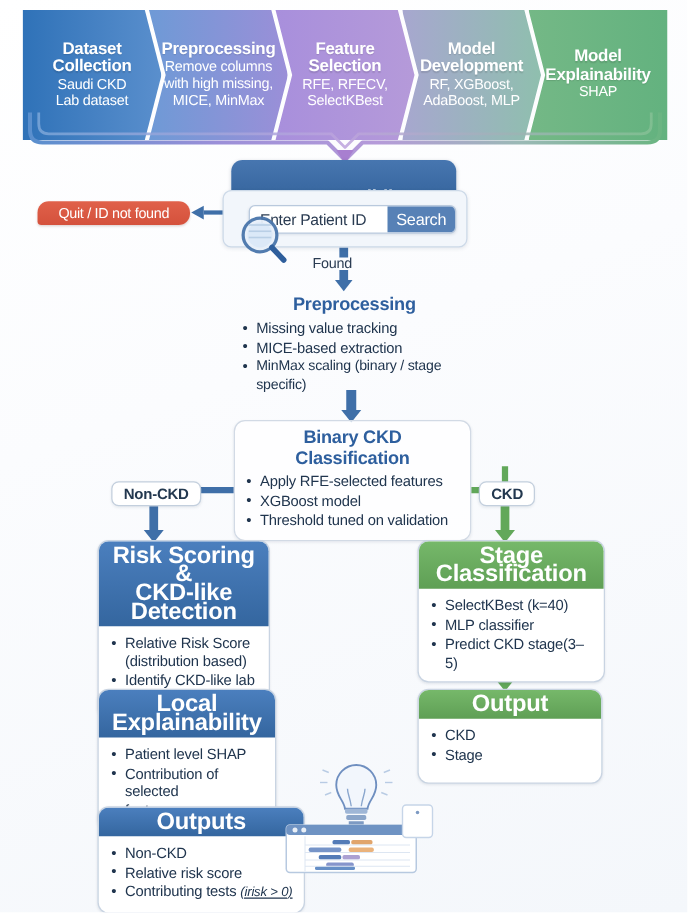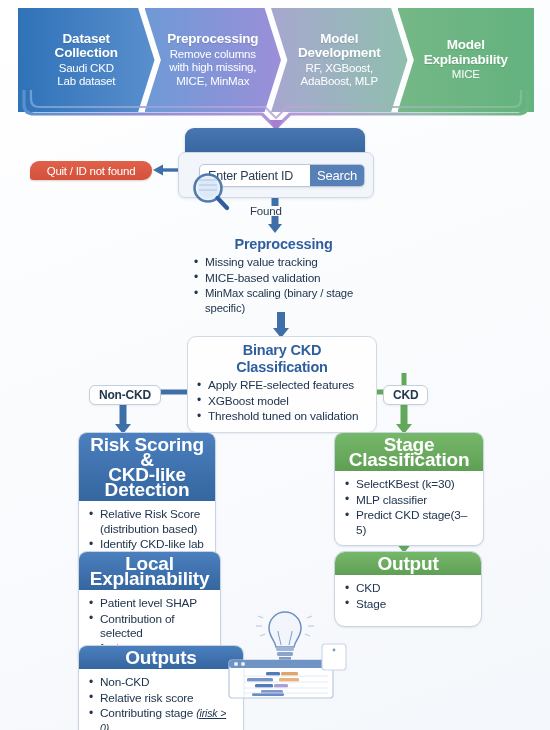--- a/index.html
+++ b/index.html
@@ -202,48 +202,52 @@
     letter-spacing: -0.2px;
     box-shadow: 0 1px 2px rgba(40,60,90,.08);
   }
 
   
   #preproc   { left: 185px; top: 231px; width: 197px; }
   #binclf    { left: 187px; top: 336px; width: 190px; }
   #riskbox   { left: 78px;  top: 432px; width: 138px; }
   #stagebox  { left: 334px; top: 432px; width: 150px; }
   #localexp  { left: 78px;  top: 551px; width: 143px; }
-  #outputbox { left: 334px; top: 551px; width: 148px; border-radius: 11px; }
+  #outputbox { left: 334px; top: 551px; width: 148px; }
   #outputsbox{ left: 78px;  top: 645px; width: 166px; }
 
   
   #illus { left: 222px; top: 592px; width: 126px; height: 108px; }
   svg { display: block; }
 </style>
 </head>
 <body>
 
 <div id="page">
 
   <div id="banner">
     <div class="chev c0">
       <div class="ctitle">Dataset<br>Collection</div>
       <div class="csub">Saudi CKD<br>Lab dataset</div>
     </div>
     <div class="chev c1">
       <div class="ctitle">Preprocessing</div>
       <div class="csub">Remove columns<br>with high missing,<br>MICE, MinMax</div>
     </div>
+    <div class="chev c2">
+      <div class="ctitle">Feature<br>Selection</div>
+      <div class="csub">RFE, RFECV,<br>SelectKBest</div>
+    </div>
     <div class="chev c3">
       <div class="ctitle">Model<br>Development</div>
       <div class="csub">RF, XGBoost,<br>AdaBoost, MLP</div>
     </div>
     <div class="chev c4">
       <div class="ctitle">Model<br>Explainability</div>
-      <div class="csub">MICE</div>
+      <div class="csub">SHAP</div>
     </div>
   </div>
 
   <svg id="bracket" viewBox="0 0 516 44">
     <defs>
       <linearGradient id="gbr" x1="0" y1="0" x2="1" y2="0">
         <stop offset="0%" stop-color="#5a8fcd"></stop>
         <stop offset="30%" stop-color="#9b8fd8"></stop>
         <stop offset="55%" stop-color="#b59ad9"></stop>
         <stop offset="78%" stop-color="#9ab9b5"></stop>
@@ -318,21 +322,21 @@
   <div class="node" id="quitchip">
     <span>Quit / ID not found</span>
   </div>
 
   <div class="edgelabel" style="left:250px; top:205px;">Found</div>
 
   <div class="node plainbox bareblock" id="preproc">
     <div class="ptitle">Preprocessing</div>
     <ul class="blist">
       <li>Missing value tracking</li>
-      <li>MICE-based validation</li>
+      <li>MICE-based extraction</li>
       <li style="font-size:11.3px;">MinMax scaling (binary / stage specific)</li>
     </ul>
   </div>
 
   <div class="node plainbox" id="binclf">
     <div class="ptitle">Binary CKD Classification</div>
     <ul class="blist">
       <li>Apply RFE-selected features</li>
       <li>XGBoost model</li>
       <li>Threshold tuned on validation</li>
@@ -349,21 +353,21 @@
         <li>Relative Risk Score<br>(distribution based)</li>
         <li>Identify CKD-like lab<br>abnormalities</li>
       </ul>
     </div>
   </div>
 
   <div class="node hdrbox" id="stagebox">
     <div class="hdr green">Stage<br>Classification</div>
     <div class="bdy">
       <ul class="blist">
-        <li>SelectKBest (k=30)</li>
+        <li>SelectKBest (k=40)</li>
         <li>MLP classifier</li>
         <li>Predict CKD stage(3–5)</li>
       </ul>
     </div>
   </div>
 
   <div class="node hdrbox" id="localexp">
     <div class="hdr blue">Local Explainability</div>
     <div class="bdy">
       <ul class="blist">
@@ -382,21 +386,21 @@
       </ul>
     </div>
   </div>
 
   <div class="node hdrbox" id="outputsbox">
     <div class="hdr blue">Outputs</div>
     <div class="bdy">
       <ul class="blist">
         <li>Non-CKD</li>
         <li>Relative risk score</li>
-        <li><span>Contributing stage </span><span class="itl">(irisk &gt; 0)</span></li>
+        <li><span>Contributing tests </span><span class="itl">(irisk &gt; 0)</span></li>
       </ul>
     </div>
   </div>
 
   <svg id="illus" class="node" viewBox="0 0 126 108">
     <g>
       <path d="M47,36 a16,16 0 0,1 32,0 c0,9 -6,12 -7,19 l-18,0 c-1,-7 -7,-10 -7,-19 z" fill="#f2f6fc" stroke="#6f8fc0" stroke-width="1.5"></path>
       <path d="M59,53 c-1,-7 -3,-10 -3,-14 M67,53 c1,-7 3,-10 3,-14" fill="none" stroke="#8aa6cd" stroke-width="1.1"></path>
       <rect x="54" y="55" width="18" height="4" rx="1.4" fill="#9fb6d6"></rect>
       <rect x="55" y="60" width="16" height="4" rx="1.4" fill="#8ba5c9"></rect>

